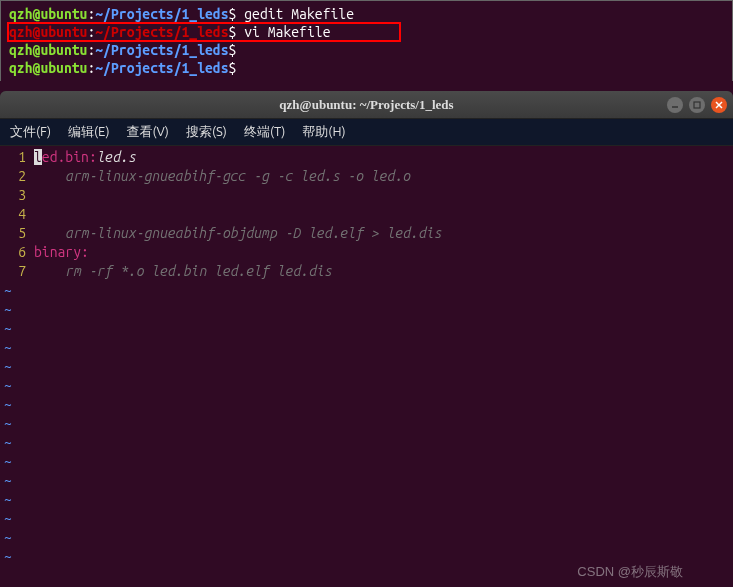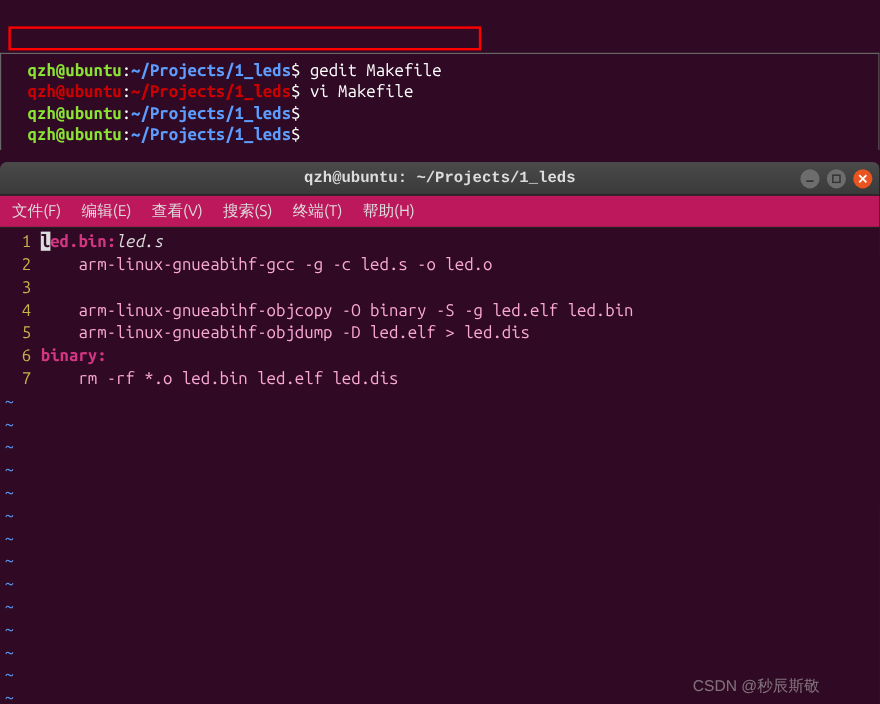--- a/index.html
+++ b/index.html
@@ -7,25 +7,24 @@
       width: 733px;
       height: 587px;
       background: #300a24;
       font-family: 'Ubuntu Mono', 'DejaVu Sans Mono', monospace;
       font-size: 14px;
       overflow: hidden;
       position: relative;
     }
     .top-terminal {
       background: #300a24;
-      padding: 4px 22px;
+      padding: 4px 8px;
       border-top: 1px solid #666;
       border-left: 1px solid #666;
       border-right: 1px solid #666;
-      margin-top: 44px;
     }
     .term-line {
       line-height: 18px;
       white-space: pre;
     }
     .user { color: #8ae234; font-weight: bold; }
     .at { color: #8ae234; font-weight: bold; }
     .host { color: #8ae234; font-weight: bold; }
     .colon { color: #fff; }
     .path { color: #5c9dff; font-weight: bold; }
@@ -53,21 +52,21 @@
       height: 28px;
       display: flex;
       align-items: center;
       justify-content: center;
       position: relative;
       border-bottom: 1px solid #222;
     }
     .title-text {
       color: #ddd;
       font-size: 13px;
-      font-family: Liberation Mono, monospace;
+      font-family: Liberation Serif, serif;
       font-weight: bold;
     }
     .window-controls {
       position: absolute;
       right: 6px;
       display: flex;
       gap: 6px;
     }
     .win-btn {
       width: 16px;
@@ -76,21 +75,21 @@
       display: flex;
       align-items: center;
       justify-content: center;
       font-size: 9px;
       color: #333;
     }
     .btn-min { background: #6d6d6d; }
     .btn-max { background: #6d6d6d; }
     .btn-close { background: #e95420; }
     .menubar {
-      background: #be185d;
+      background: #0f172a;
       padding: 4px 10px;
       font-family: 'Ubuntu', sans-serif;
       font-size: 13px;
       color: #ddd;
       border-bottom: 1px solid #222;
     }
     .menu-item {
       margin-right: 14px;
       display: inline-block;
     }
@@ -105,23 +104,23 @@
       line-height: 19px;
       padding-left: 4px;
     }
     .lineno {
       color: #c6b34a;
       width: 22px;
       text-align: right;
       margin-right: 8px;
     }
     .code { white-space: pre; }
-    .target { color: #d33682; font-weight: bold; }
+    .target { color: #d33682; font-weight: normal; }
     .dep { color: #ddd; font-style: italic; }
-    .cmd-text { color: #f9a8d4; }
+    .cmd-text { color: #737373; font-style: italic; }
     .cursor-highlight { background: #ddd; color: #300a24; }
     .tilde-line {
       color: #5c9dff;
       padding-left: 4px;
       line-height: 19px;
     }
     .watermark {
       position: absolute;
       bottom: 6px;
       right: 50px;
@@ -180,21 +179,20 @@
       </div>
     <div class="editor-line">
         <span class="lineno">2</span>
         <span class="code cmd-text">    arm-linux-gnueabihf-gcc -g -c led.s -o led.o</span>
       </div>
     <div class="editor-line">
         <span class="lineno">3</span>
       </div>
     <div class="editor-line">
         <span class="lineno">4</span>
-        <span class="code cmd-text">    arm-linux-gnueabihf-objcopy -O binary -S -g led.elf led.bin</span>
       </div>
     <div class="editor-line">
         <span class="lineno">5</span>
         <span class="code cmd-text">    arm-linux-gnueabihf-objdump -D led.elf &gt; led.dis</span>
       </div>
     <div class="editor-line">
         <span class="lineno">6</span>
         <span class="code"><span class="target">binary:</span></span>
       </div>
     <div class="editor-line">

